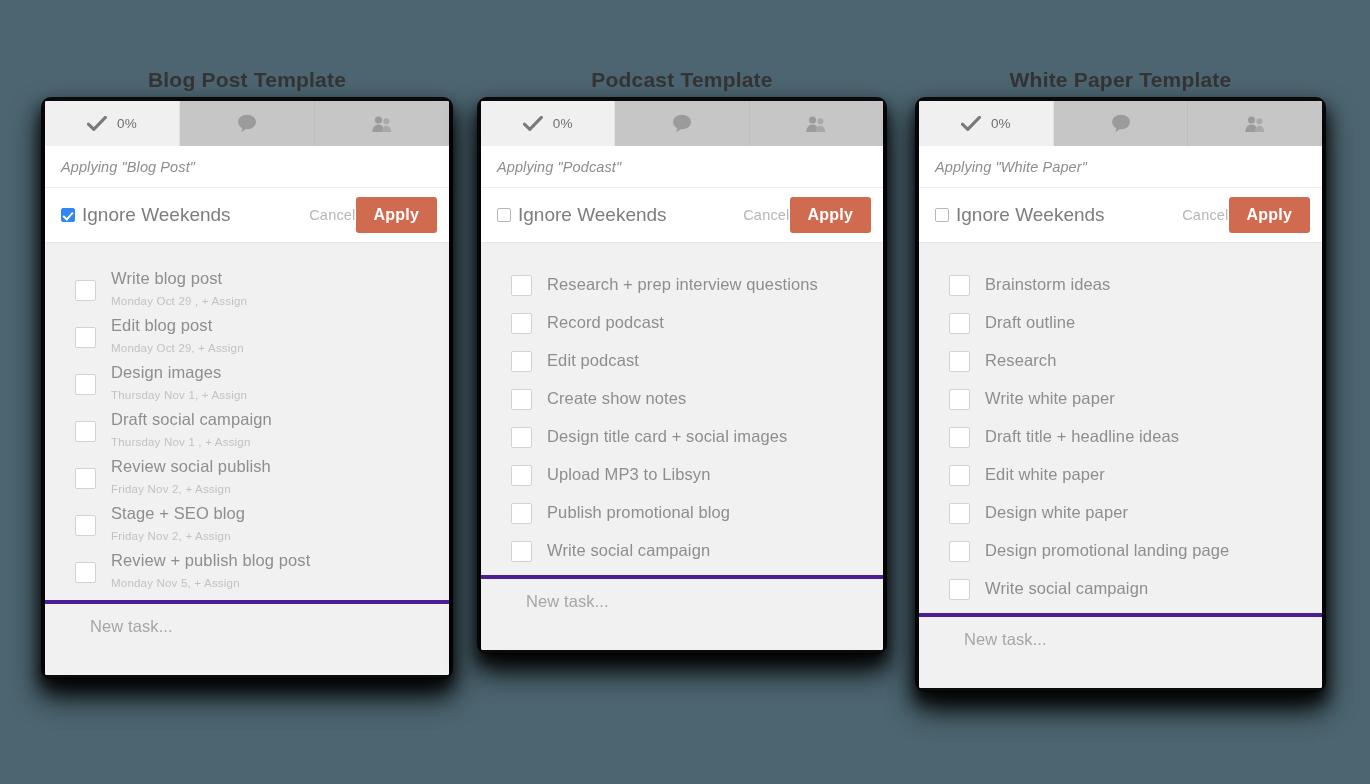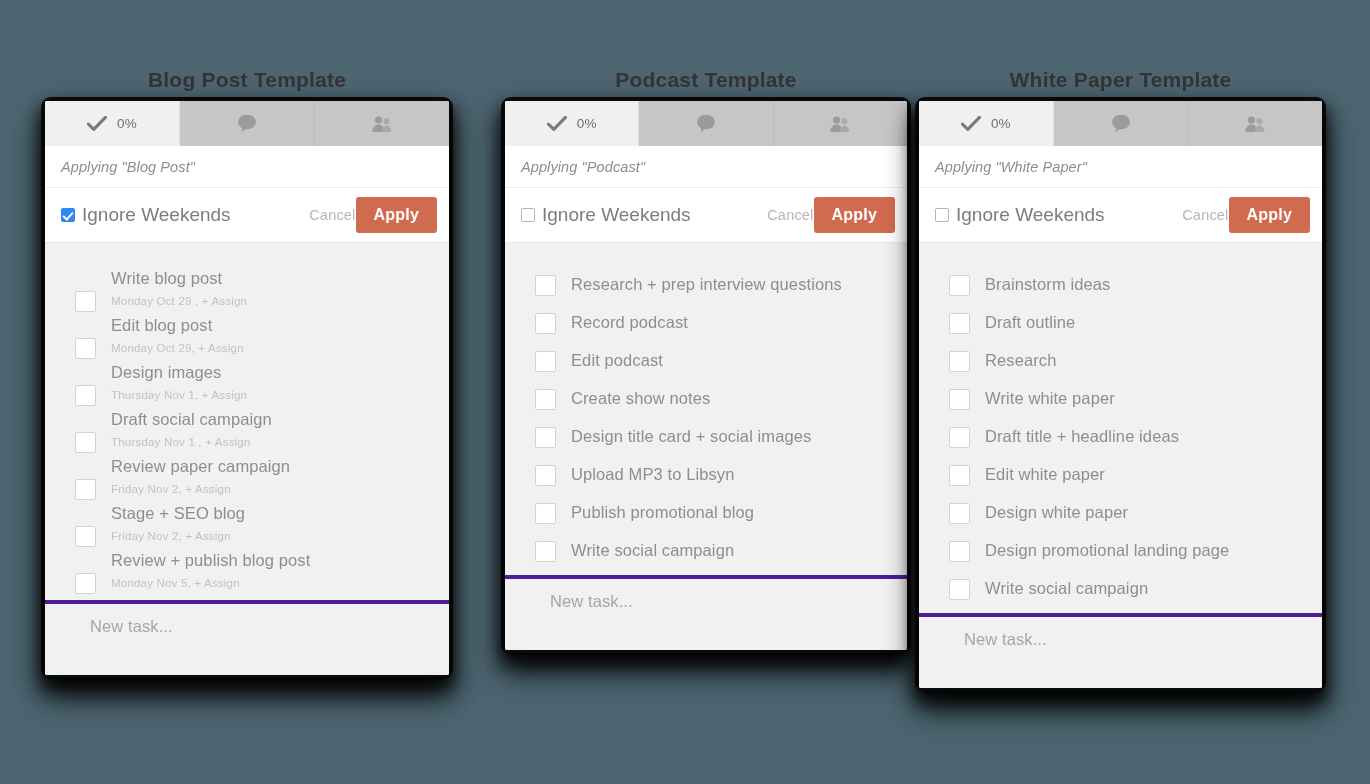--- a/index.html
+++ b/index.html
@@ -21,21 +21,21 @@
     width: 1234px;
     height: 784px;
   }
 
   
   .column {
     position: absolute;
     top: 0;
   }
   .col-1 { left: 41px;  width: 412px; }
-  .col-2 { left: 501px; width: 410px; }
+  .col-2 { left: 477px; width: 410px; }
   .col-3 { left: 915px; width: 411px; }
 
   .panel-title {
     text-align: center;
     font-size: 21px;
     font-weight: bold;
     color: #343434;
     letter-spacing: .2px;
     height: 34px;
     line-height: 34px;
@@ -186,21 +186,21 @@
   
   .task-list {
     background: #f1f1f1;
     padding-top: 22px;
     padding-bottom: 0;
     border-top: 1px solid #e6e6e6;
   }
 
   .task {
     display: flex;
-    align-items: flex-end;
+    align-items: center;
     padding: 0 16px 0 30px;
     min-height: 32px;
   }
   .task .cb-task {
     width: 21px; height: 21px;
     border: 1px solid #d2d2d2;
     background: #ffffff;
     border-radius: 2px;
     flex: 0 0 auto;
     margin-top: 3px;
@@ -322,21 +322,21 @@
           <div class="task">
             <span class="cb-task"></span>
             <span class="task-body">
               <span class="task-name">Draft social campaign</span><br>
               <span class="task-meta">Thursday Nov 1 ,  + Assign</span>
             </span>
           </div>
           <div class="task">
             <span class="cb-task"></span>
             <span class="task-body">
-              <span class="task-name">Review paper campaign</span><br>
+              <span class="task-name">Review social publish</span><br>
               <span class="task-meta">Friday Nov 2,  + Assign</span>
             </span>
           </div>
           <div class="task">
             <span class="cb-task"></span>
             <span class="task-body">
               <span class="task-name">Stage + SEO blog</span><br>
               <span class="task-meta">Friday Nov 2,  + Assign</span>
             </span>
           </div>

